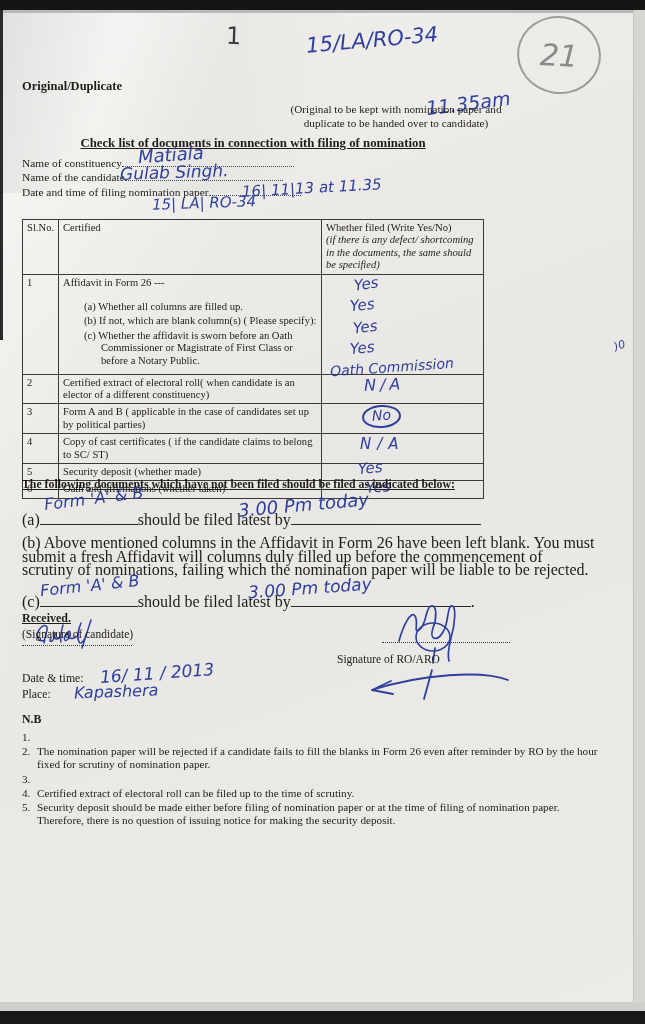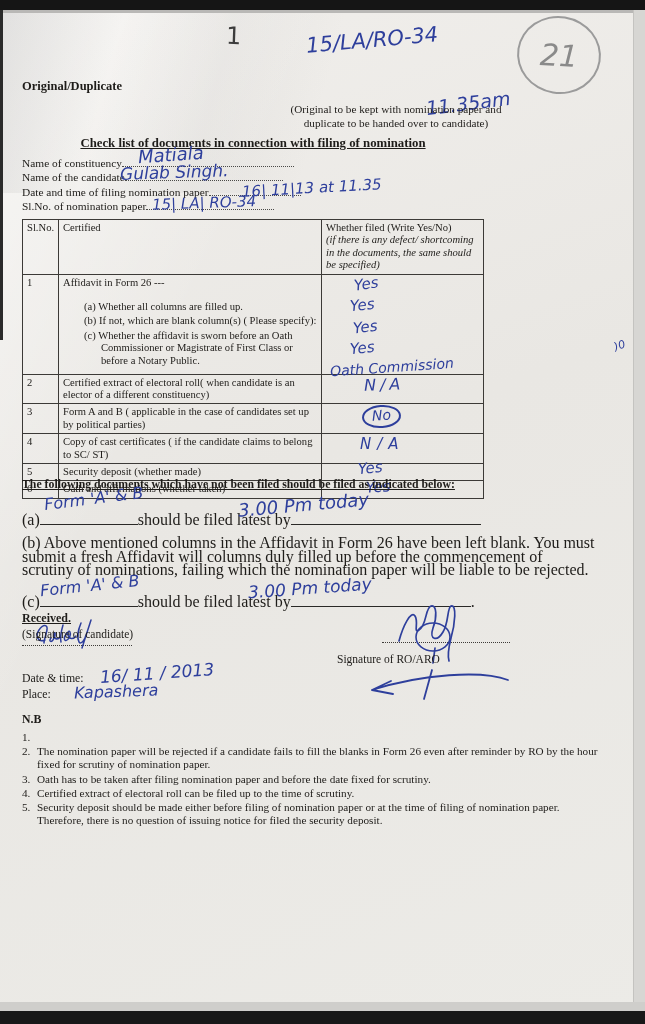--- a/index.html
+++ b/index.html
@@ -80,24 +80,20 @@
       <span>Name of constituency</span>
       <span class="dots" style="width:172px;"></span>
     </div>
     <div class="frow">
       <span>Name of the candidate</span>
       <span class="dots" style="width:158px;"></span>
     </div>
     <div class="frow">
       <span>Date and time of filing nomination paper</span>
       <span class="dots" style="width:92px;"></span>
-    </div>
-    <div class="frow">
-      <span>Sl.No. of nomination paper</span>
-      <span class="dots" style="width:128px;"></span>
     </div>
   </div>
   <span class="hw" style="left:138px;top:146px;font-size:18px;transform:rotate(-4deg);">Matiala</span>
   <span class="hw" style="left:120px;top:164px;font-size:17px;transform:rotate(-2deg);">Gulab  Singh.</span>
   <span class="hw" style="left:242px;top:181px;font-size:15px;transform:rotate(-3deg);">16| 11|13   at  11.35</span>
   <span class="hw" style="left:152px;top:196px;font-size:15px;transform:rotate(-2deg);">15| LA| RO-34</span>
 
   <table class="doc-table">
     <colgroup>
         <col style="width:36px">
@@ -210,29 +206,28 @@
   <div class="abs" style="left:22px;top:731px;width:578px;font-size:11.2px;line-height:13.2px;">
     <div class="nb-item">
       <span class="nb-num">1.</span>
     </div>
     <div class="nb-item">
       <span class="nb-num">2.</span>
       <span>The nomination paper will be rejected if a candidate fails to fill the blanks in Form 26 even after reminder by RO by the hour fixed for scrutiny of nomination paper.</span>
     </div>
     <div class="nb-item">
       <span class="nb-num">3.</span>
-      <span>Oath has to be taken after filing nomination paper and before the date fixed for scrutiny.</span>
     </div>
     <div class="nb-item">
       <span class="nb-num">4.</span>
       <span>Certified extract of electoral roll can be filed up to the time of scrutiny.</span>
     </div>
     <div class="nb-item">
       <span class="nb-num">5.</span>
-      <span>Security deposit should be made either before filing of nomination paper or at the time of filing of nomination paper. Therefore, there is no question of issuing notice for filed the security deposit.</span>
+      <span>Security deposit should be made either before filing of nomination paper or at the time of filing of nomination paper. Therefore, there is no question of issuing notice for making the security deposit.</span>
     </div>
   </div>
 
   <div class="edge-top"></div>
   <div class="edge-top2"></div>
   <div class="edge-left"></div>
   <div class="edge-right"></div>
   <div class="edge-bottom-paper"></div>
   <div class="edge-bottom"></div>
 </div>

